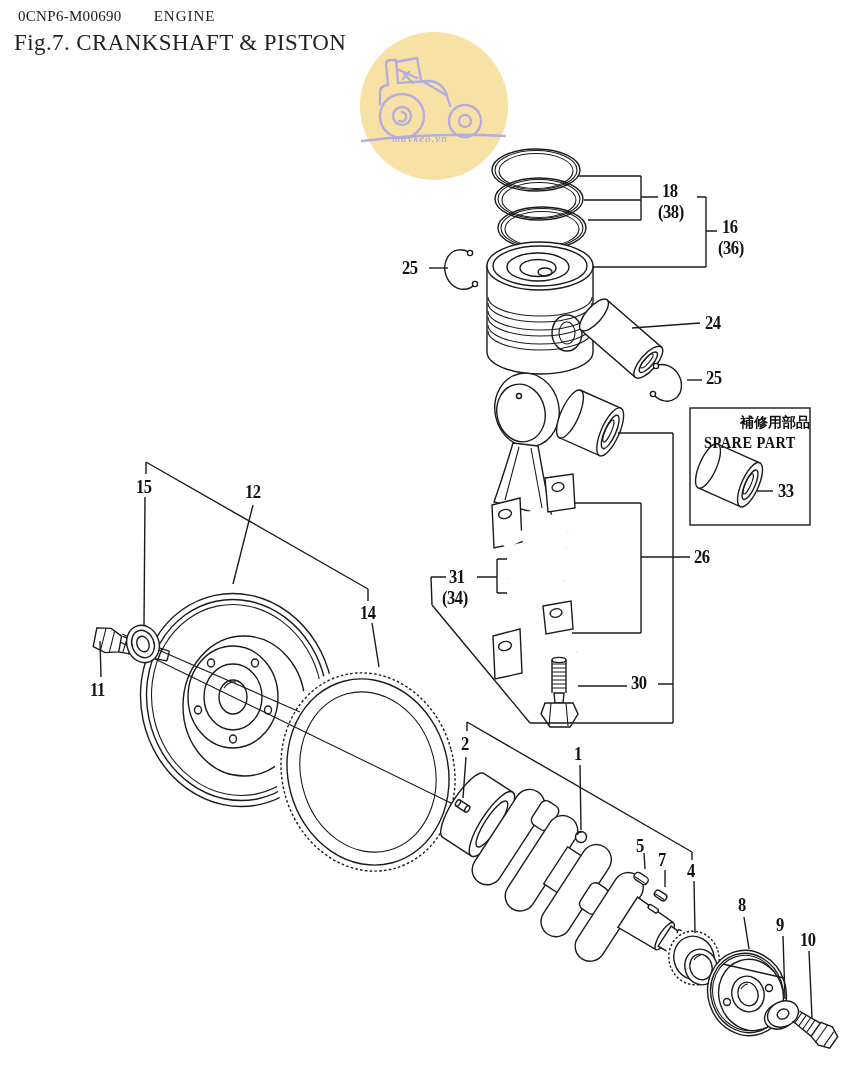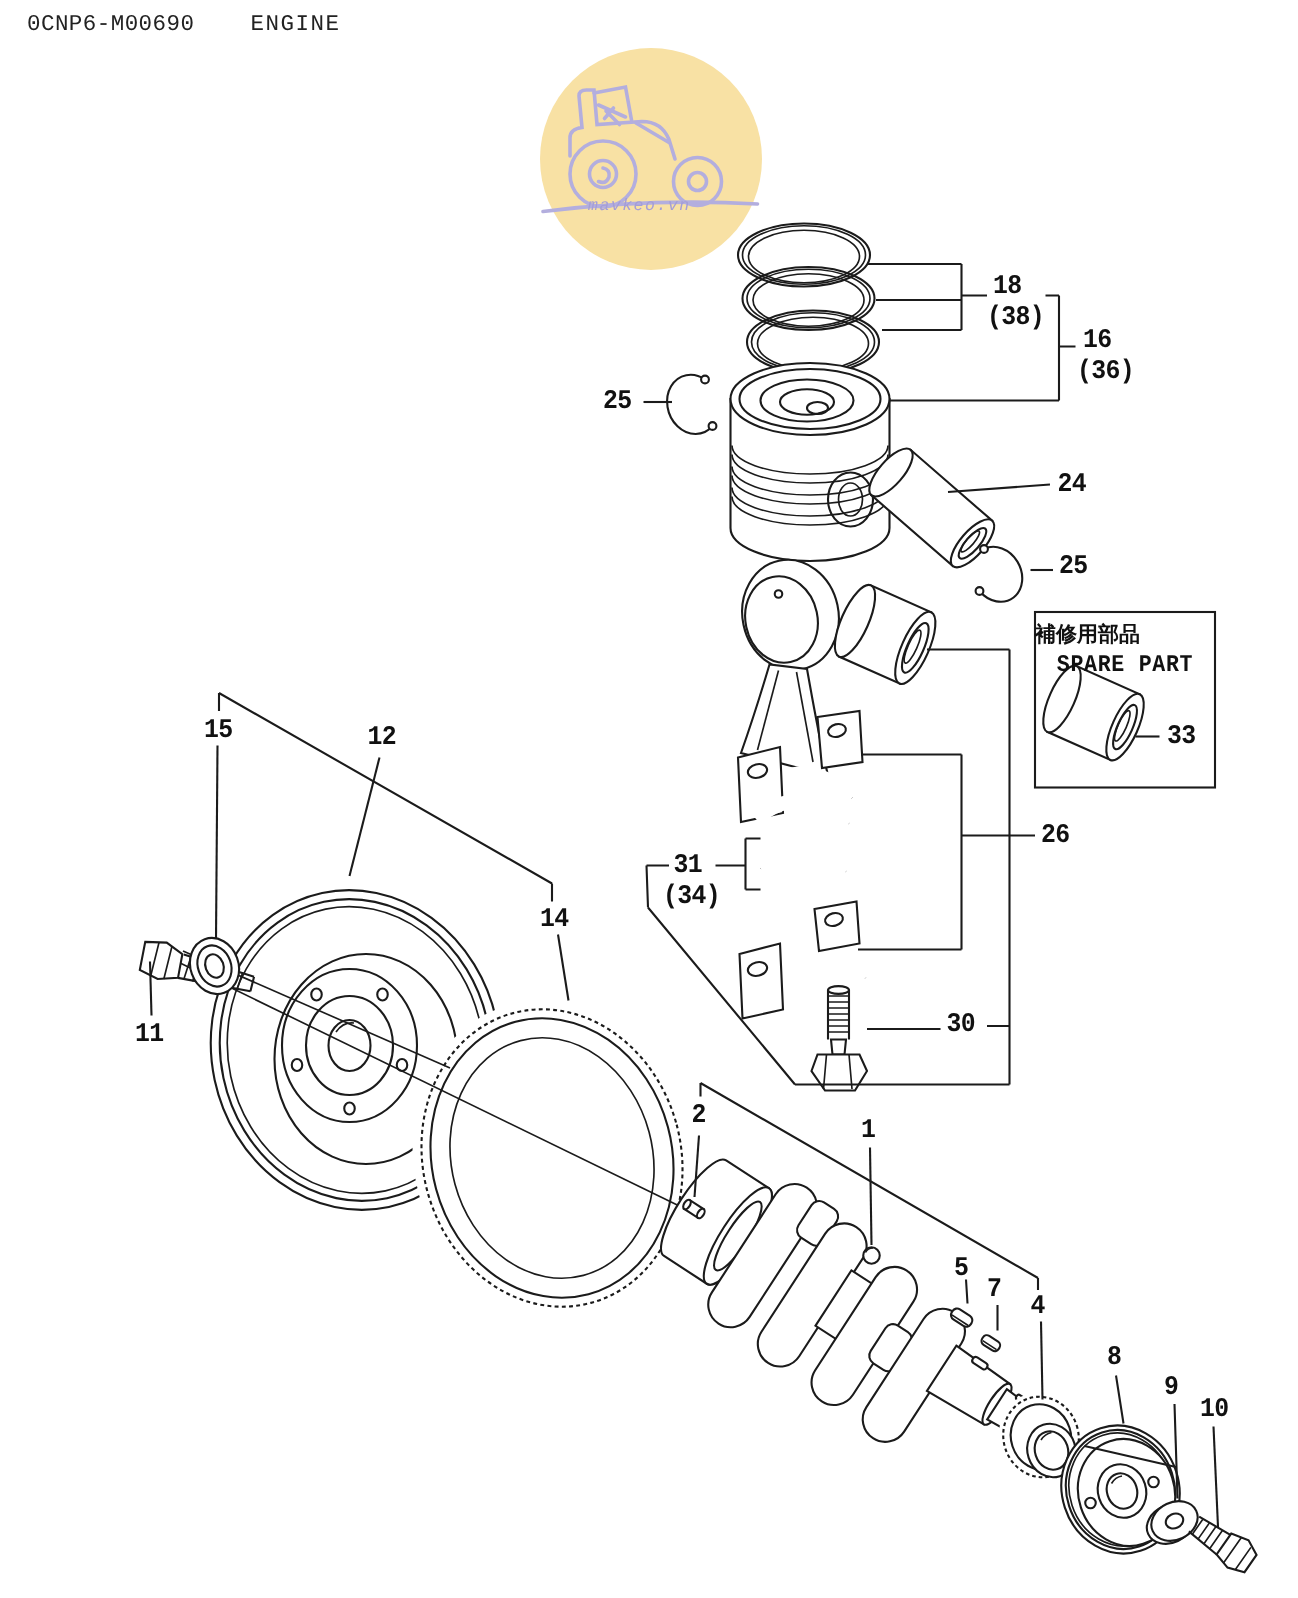--- a/index.html
+++ b/index.html
@@ -1,25 +1,25 @@
 <!DOCTYPE html>
 <html><head>
 <meta charset="utf-8">
 <style>
   html,body{margin:0;padding:0;background:#fff;}
   #page{position:relative;width:860px;height:1065px;background:#fff;overflow:hidden;
-        font-family:Liberation Mono, monospace;color:#1b1b1b;}
+        font-family:Liberation Serif, serif;color:#1b1b1b;}
   #diagram-svg{position:absolute;left:0;top:0;}
   .hdr-line1{position:absolute;left:18px;top:8px;font-size:15px;letter-spacing:.3px;color:#222;}
   .hdr-code{display:inline-block;}
   .hdr-section{display:inline-block;margin-left:28px;letter-spacing:1px;}
   .hdr-line2{position:absolute;left:14px;top:30px;font-size:23px;color:#222;letter-spacing:.4px;}
   .callout{position:absolute;font-weight:bold;font-size:18px;line-height:1;color:#111;
            letter-spacing:-.5px;transform:scaleX(.92);transform-origin:left top;white-space:nowrap;}
-  .sp-jp{position:absolute;left:690px;top:414px;width:120px;text-align:left;
+  .sp-jp{position:absolute;left:690px;top:414px;width:120px;text-align:right;
          font-weight:bold;font-size:14px;color:#111;}
   .sp-en{position:absolute;left:690px;top:434px;width:120px;text-align:center;
          font-weight:bold;font-size:16px;letter-spacing:.5px;color:#111;
          transform:scaleX(.9);transform-origin:center top;}
   .wm-text{position:absolute;left:392px;top:132px;width:90px;
            font-style:italic;font-size:11px;color:#a49dd6;letter-spacing:1px;}
   svg .ln{stroke:#1b1b1b;fill:none;stroke-width:1.4;}
   svg .wf{stroke:#1b1b1b;fill:#ffffff;stroke-width:1.4;}
   svg .thin{stroke-width:1.1;}
   svg .wm{stroke:#b3aede;fill:none;stroke-width:2.4;stroke-linecap:round;}
@@ -296,20 +296,21 @@
       <path d="M744,917 L749,949"></path>
       <path d="M783,936 L785,999"></path>
       <path d="M809,951 L812,1018"></path>
     </g>
   </svg>
 
   <div class="hdr-line1">
     <span class="hdr-code">0CNP6-M00690</span>
     <span class="hdr-section">ENGINE</span>
   </div>
+  <div class="hdr-line2">Fig.7.  CRANKSHAFT &amp; PISTON</div>
 
   <div class="wm-text">mavkeo.vn</div>
 
   <div class="sp-jp">補修用部品</div>
   <div class="sp-en">SPARE PART</div>
 
   <div class="callout" style="left:662px;top:182px">18</div>
   <div class="callout" style="left:658px;top:203px">(38)</div>
   <div class="callout" style="left:722px;top:218px">16</div>
   <div class="callout" style="left:718px;top:239px">(36)</div>

